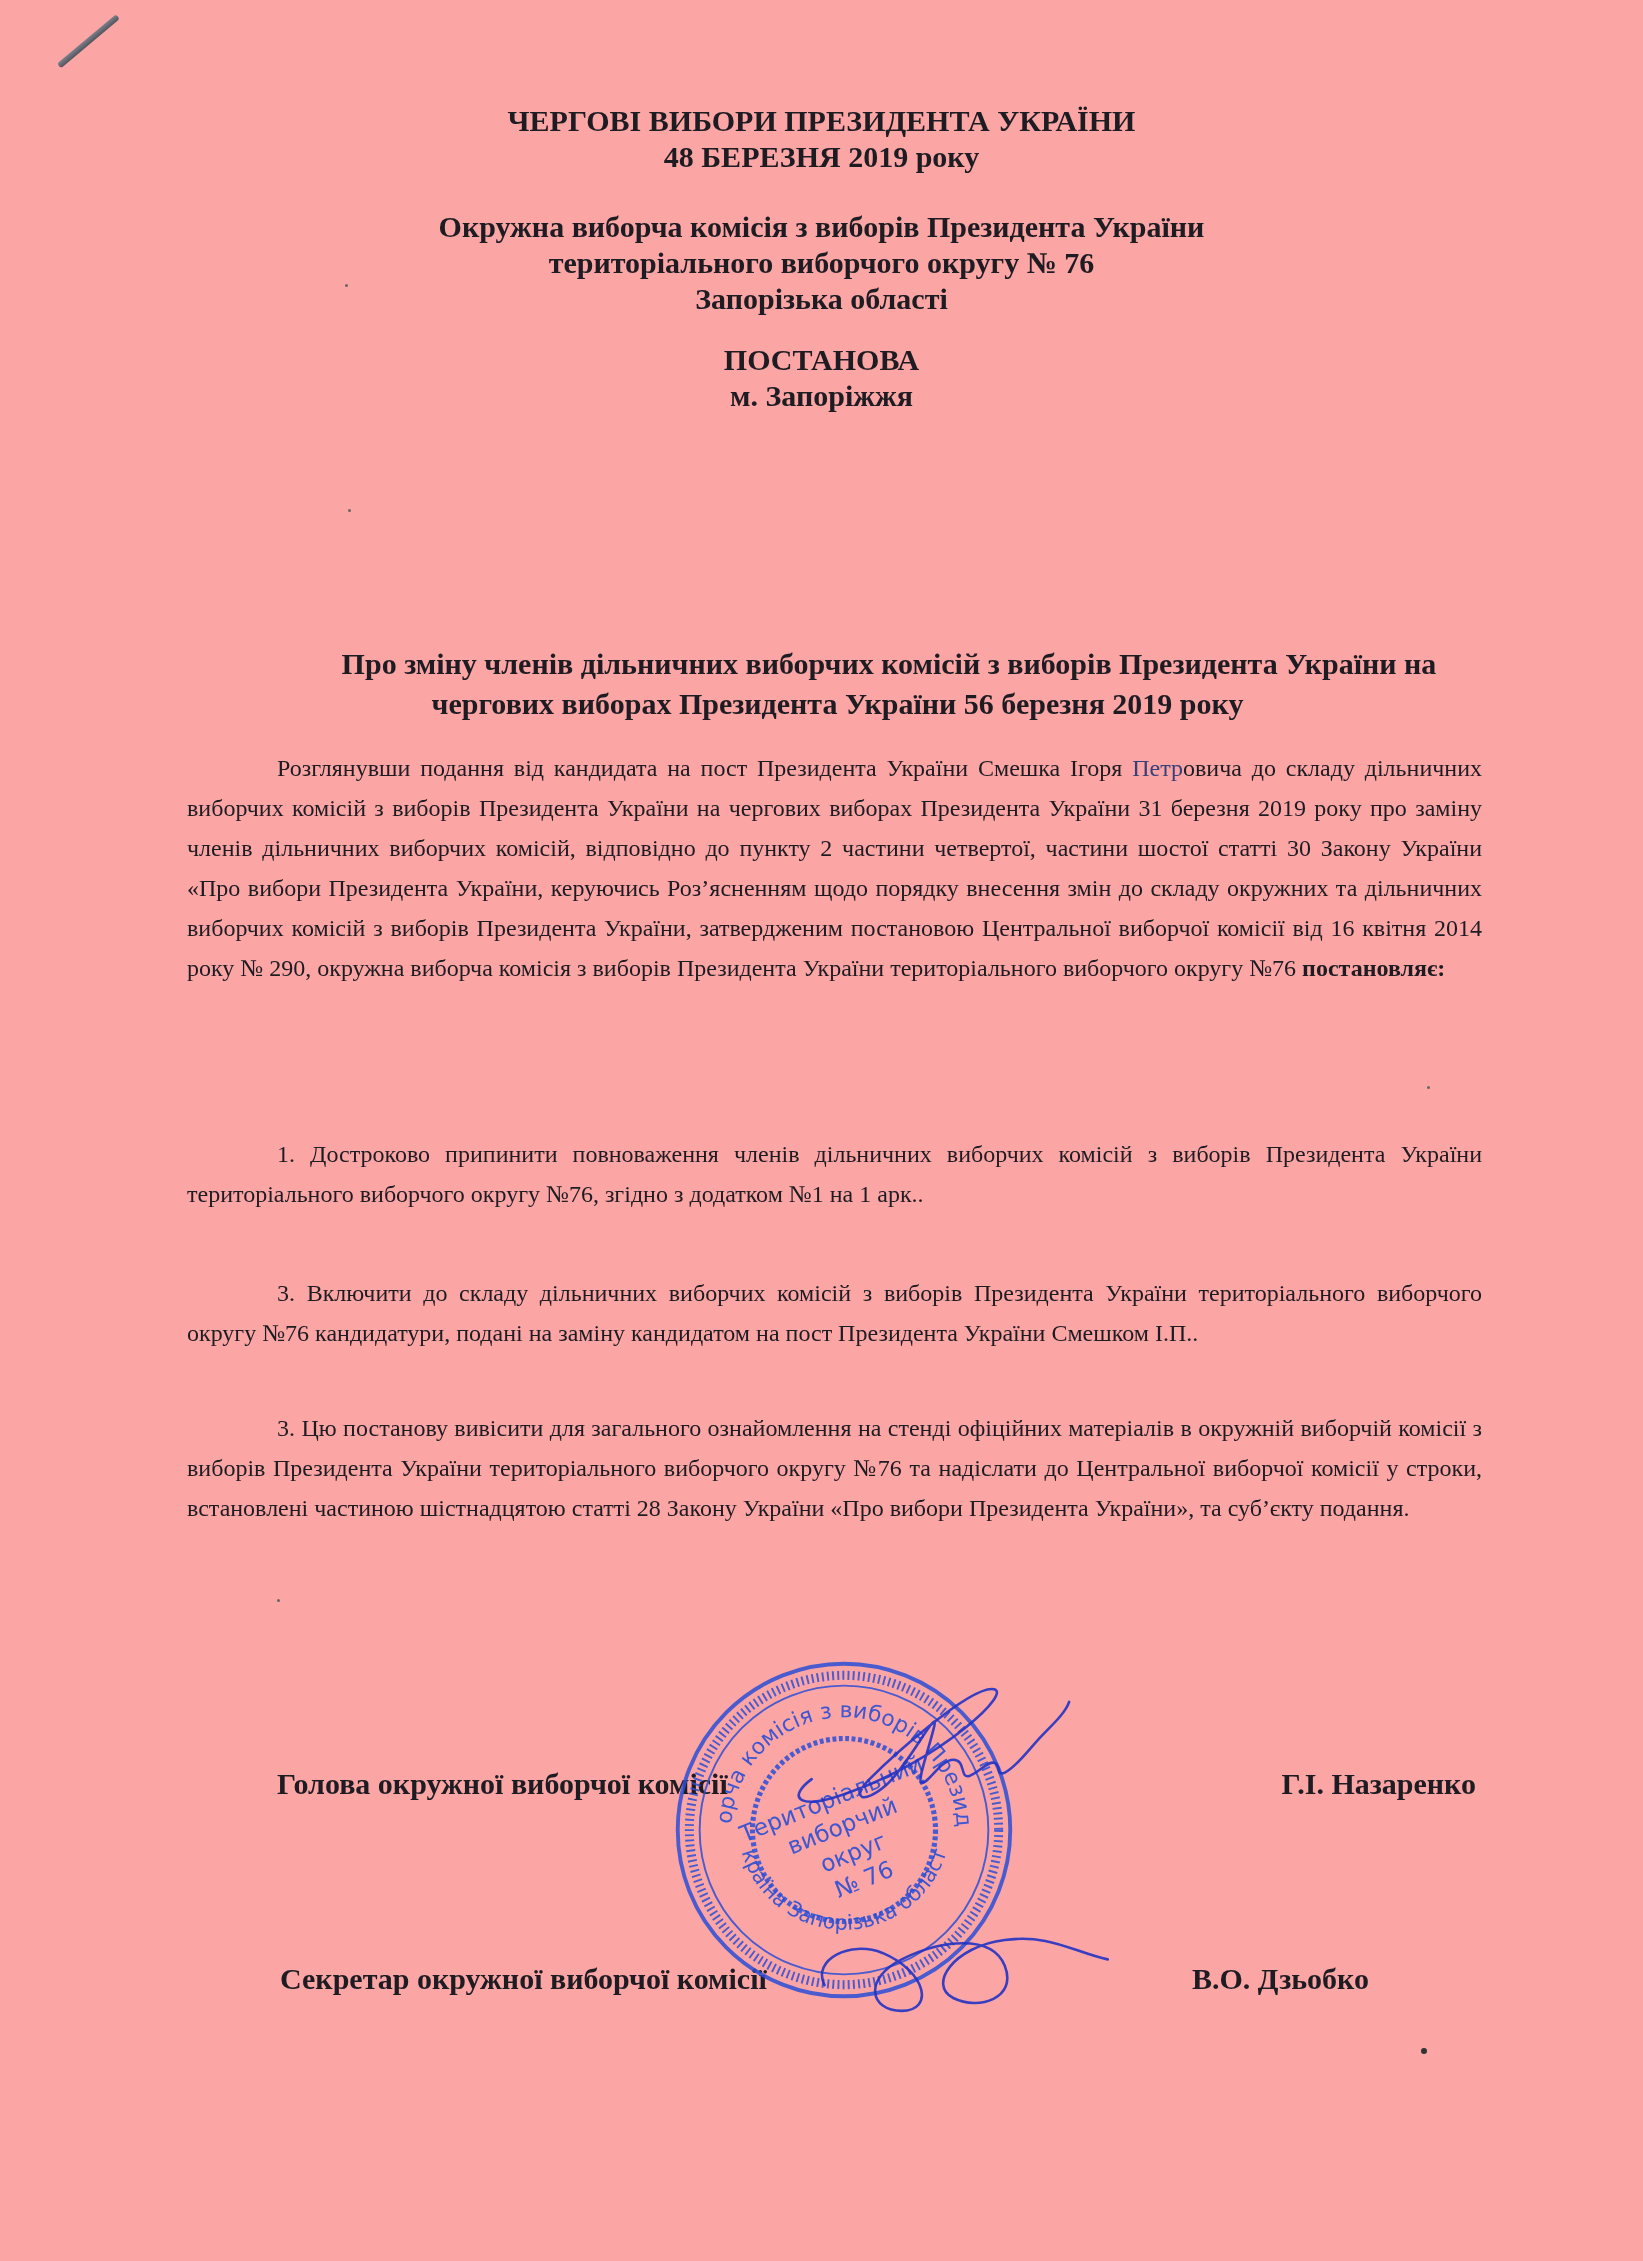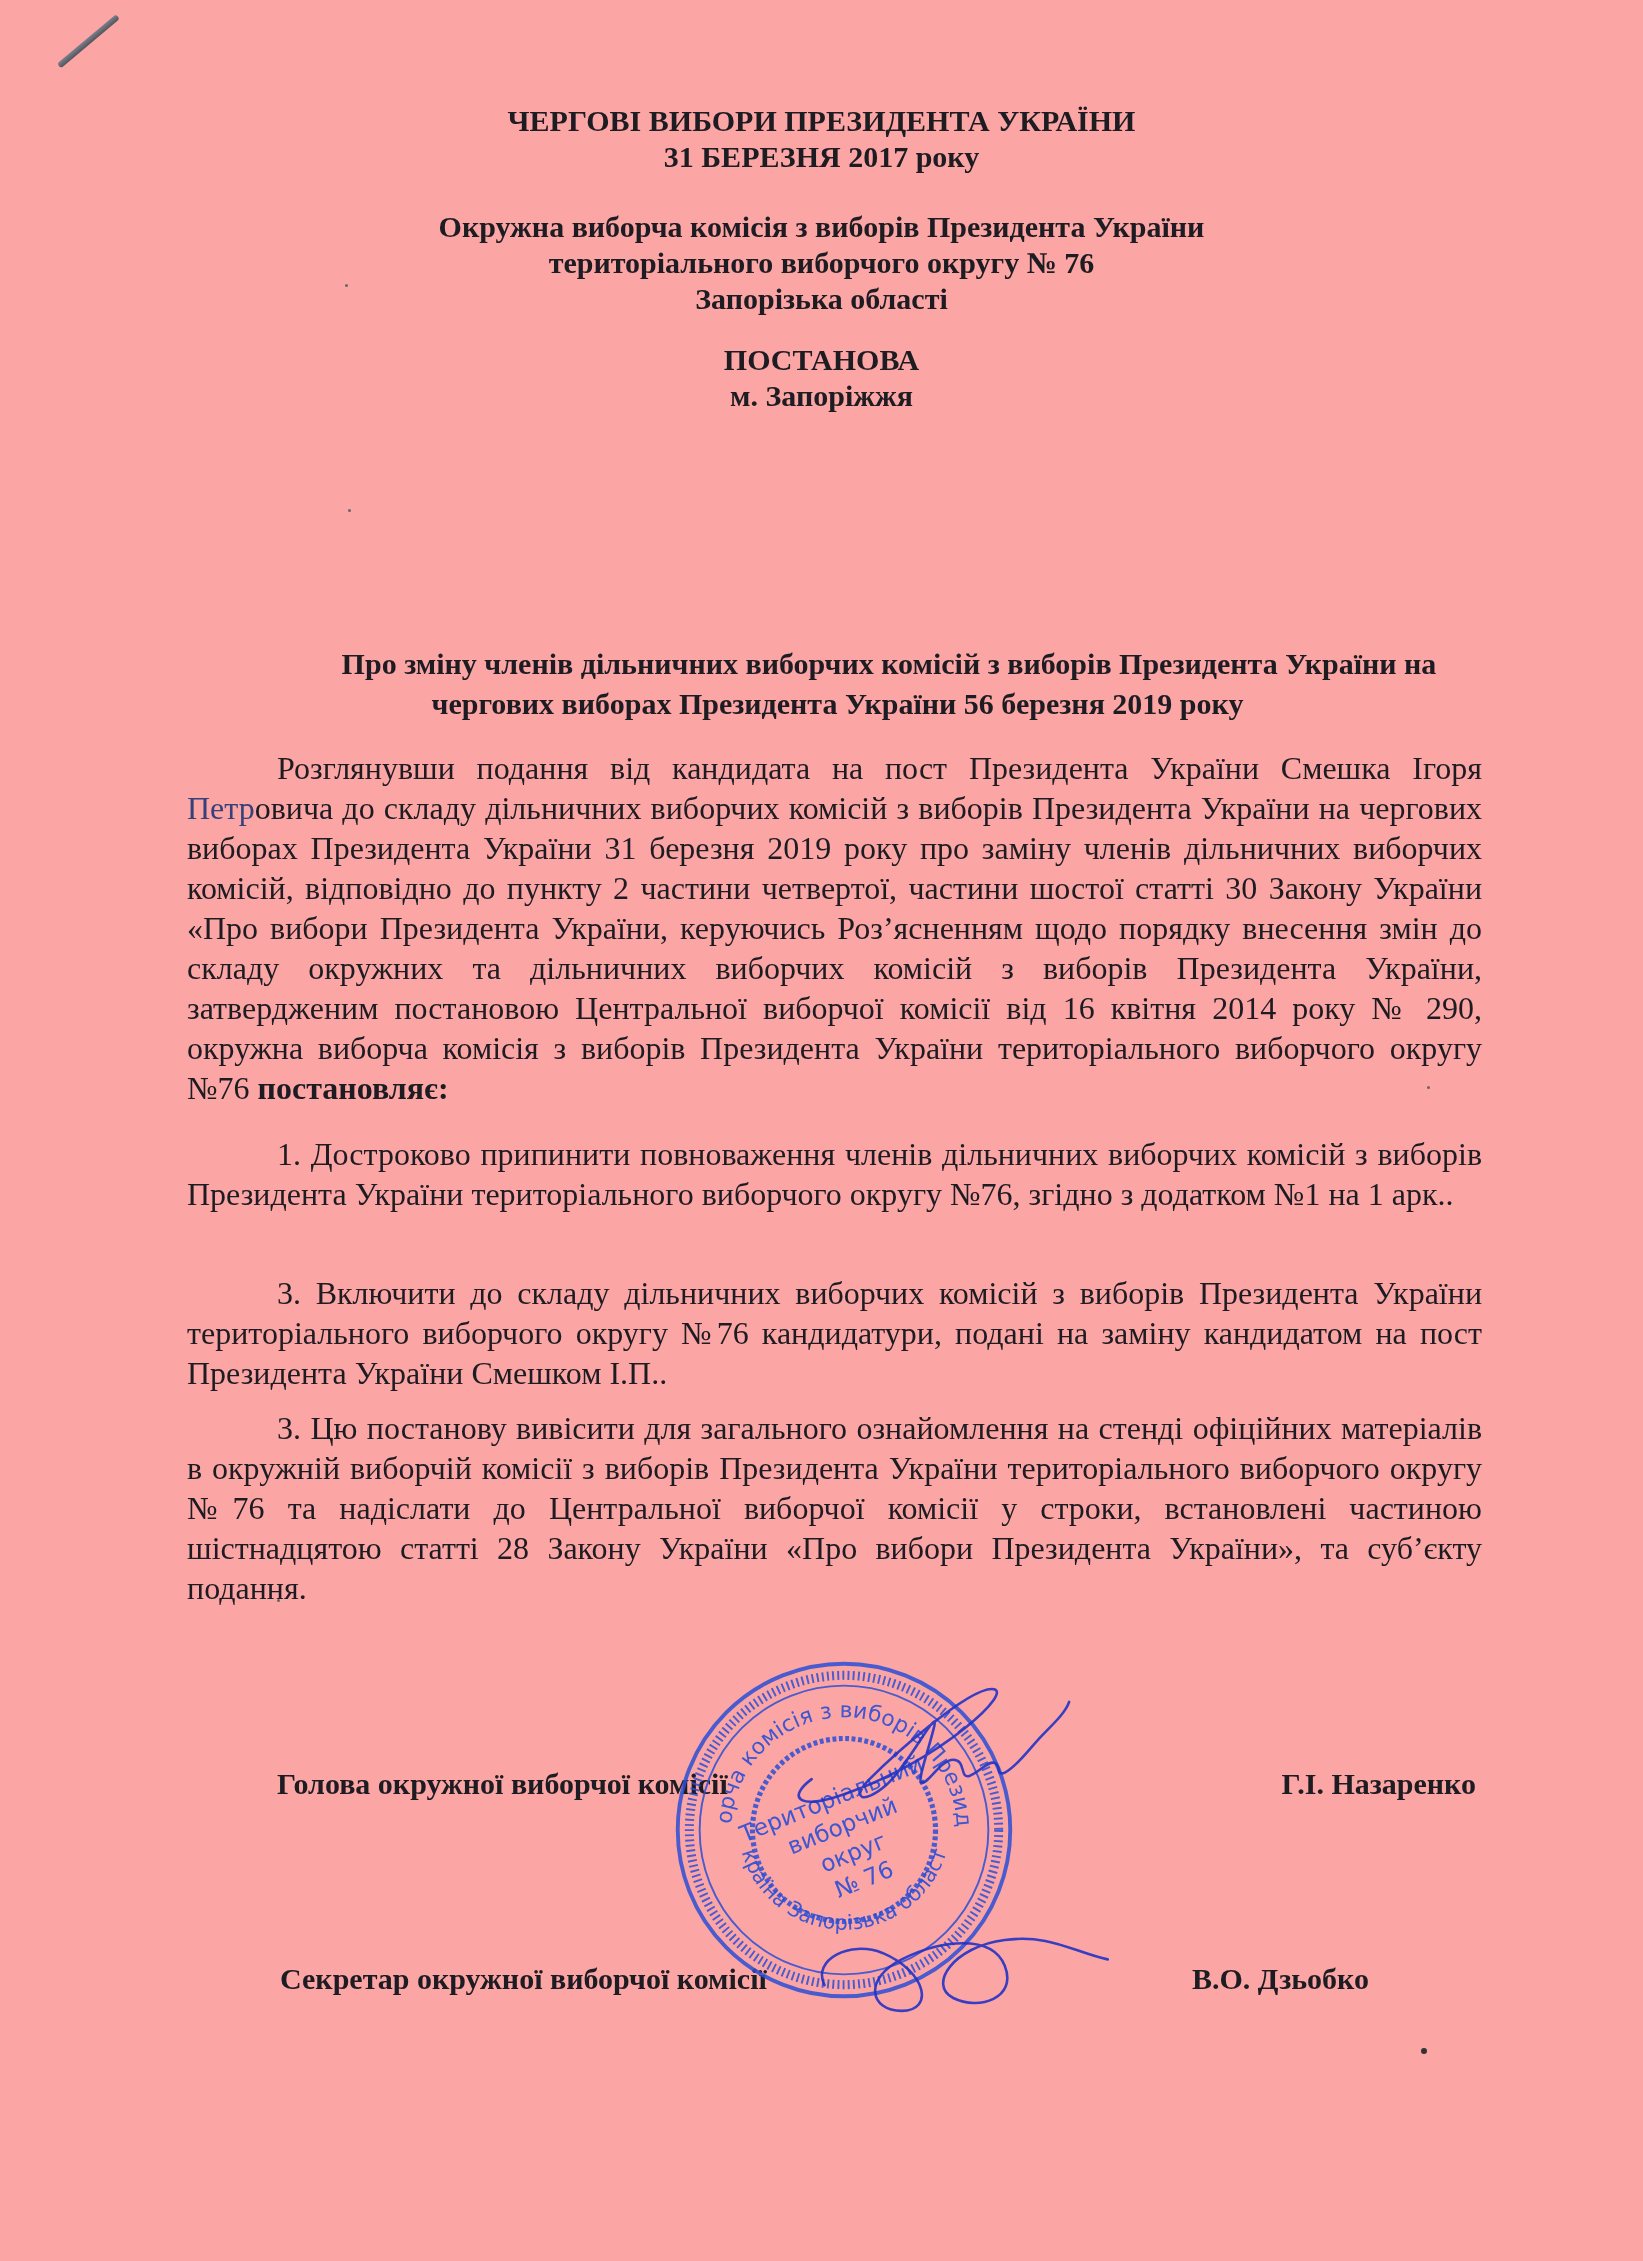--- a/index.html
+++ b/index.html
@@ -26,21 +26,21 @@
       position: absolute; top: 570px; left: 192px; width: 1166px;
       font-size: 29px; display: flex; justify-content: space-between;
     }
     .title {
       position: absolute; top: 644px; left: 193px; width: 1289px;
       font-weight: bold; font-size: 30px; line-height: 40px; text-align: center;
       text-indent: 103px;
     }
     .para {
       position: absolute; left: 187px; width: 1295px;
-      font-size: 32px; line-height: 40px; text-align: justify;
+      font-size: 24px; line-height: 40px; text-align: justify;
       text-indent: 90px;
     }
     .p0 { top: 748px; }
     .p1 { top: 1134px; }
     .p2 { top: 1273px; }
     .p3 { top: 1408px; }
     .blue { color: #34417a; }
     .bold { font-weight: bold; }
     .sig {
       position: absolute; left: 277px; width: 1199px; font-weight: bold; font-size: 30px;
@@ -54,21 +54,21 @@
   </style>
 </head>
 <body>
 
 <div class="page">
 
   <div class="staple"></div>
 
   <div class="center hdr h1">
     <div>ЧЕРГОВІ ВИБОРИ ПРЕЗИДЕНТА УКРАЇНИ</div>
-    <div>31 БЕРЕЗНЯ 2017 року</div>
+    <div>48 БЕРЕЗНЯ 2019 року</div>
   </div>
 
   <div class="center hdr h2">
     <div>Окружна виборча комісія з виборів Президента України</div>
     <div>територіального виборчого округу № 76</div>
     <div>Запорізька області</div>
   </div>
 
   <div class="center hdr h3">
     <div>ПОСТАНОВА</div>

